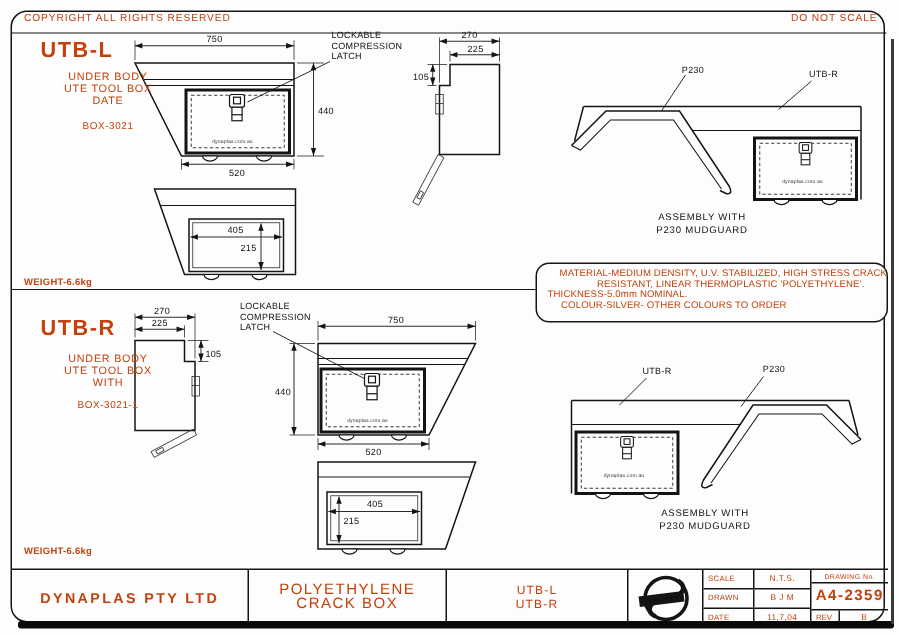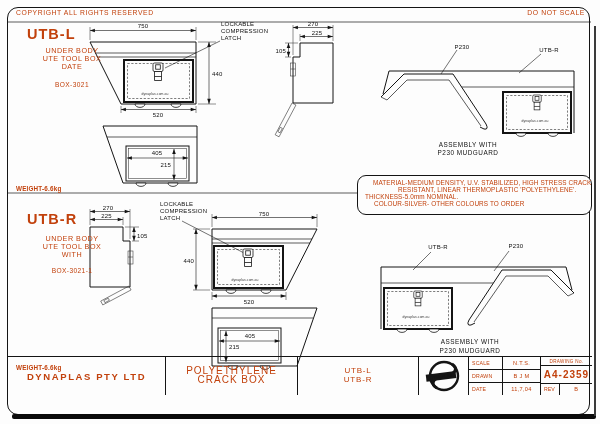--- a/index.html
+++ b/index.html
@@ -17,21 +17,21 @@
   .sec-title { font-size:14.5px; font-weight:600; letter-spacing:1px; white-space:nowrap; }
   .sec-desc  { width:112px; text-align:center; font-size:7.2px; line-height:7.8px; letter-spacing:.5px; }
   .sec-code  { width:112px; text-align:center; font-size:6.6px; letter-spacing:.4px; }
   .weight    { font-size:6.3px; font-weight:700; letter-spacing:.2px; white-space:nowrap; }
   .note      { font-size:6.4px; line-height:7.1px; letter-spacing:.1px; white-space:nowrap; }
   .note .l1 { padding-left:13px; } .note .l2 { padding-left:38px; }
   .note .l3 { padding-left:5px;  } .note .l4 { padding-left:14px; }
   .notebox  { border:1.4px solid #141414; border-radius:9px; box-sizing:border-box; background:#fdfdfd; }
 
   
-  .tblock { position:absolute; left:8px; top:356px; width:584px; height:39px;
+  .tblock { position:absolute; left:8px; top:379px; width:584px; height:39px;
             border-top:1.6px solid #141414; box-sizing:border-box; }
   .tb-cell { position:absolute; top:0; height:100%; border-left:1.4px solid #141414; box-sizing:border-box;
              display:flex; flex-direction:column; align-items:center; justify-content:center; }
   .tb-cell.first { border-left:none; }
   .company { font-size:9.5px; font-weight:700; letter-spacing:1.6px; }
   .product { font-size:10px; line-height:8.6px; letter-spacing:1px; text-align:center; }
   .models  { font-size:8px; line-height:8.8px; letter-spacing:.8px; text-align:center; }
   .minirow { display:flex; width:100%; flex:1; border-top:1px solid #141414; box-sizing:border-box; }
   .minirow.first { border-top:none; }
   .minilbl { width:34px; border-right:1px solid #141414; box-sizing:border-box; display:flex; align-items:center; padding-left:3px; font-size:5.2px; letter-spacing:.2px; }

